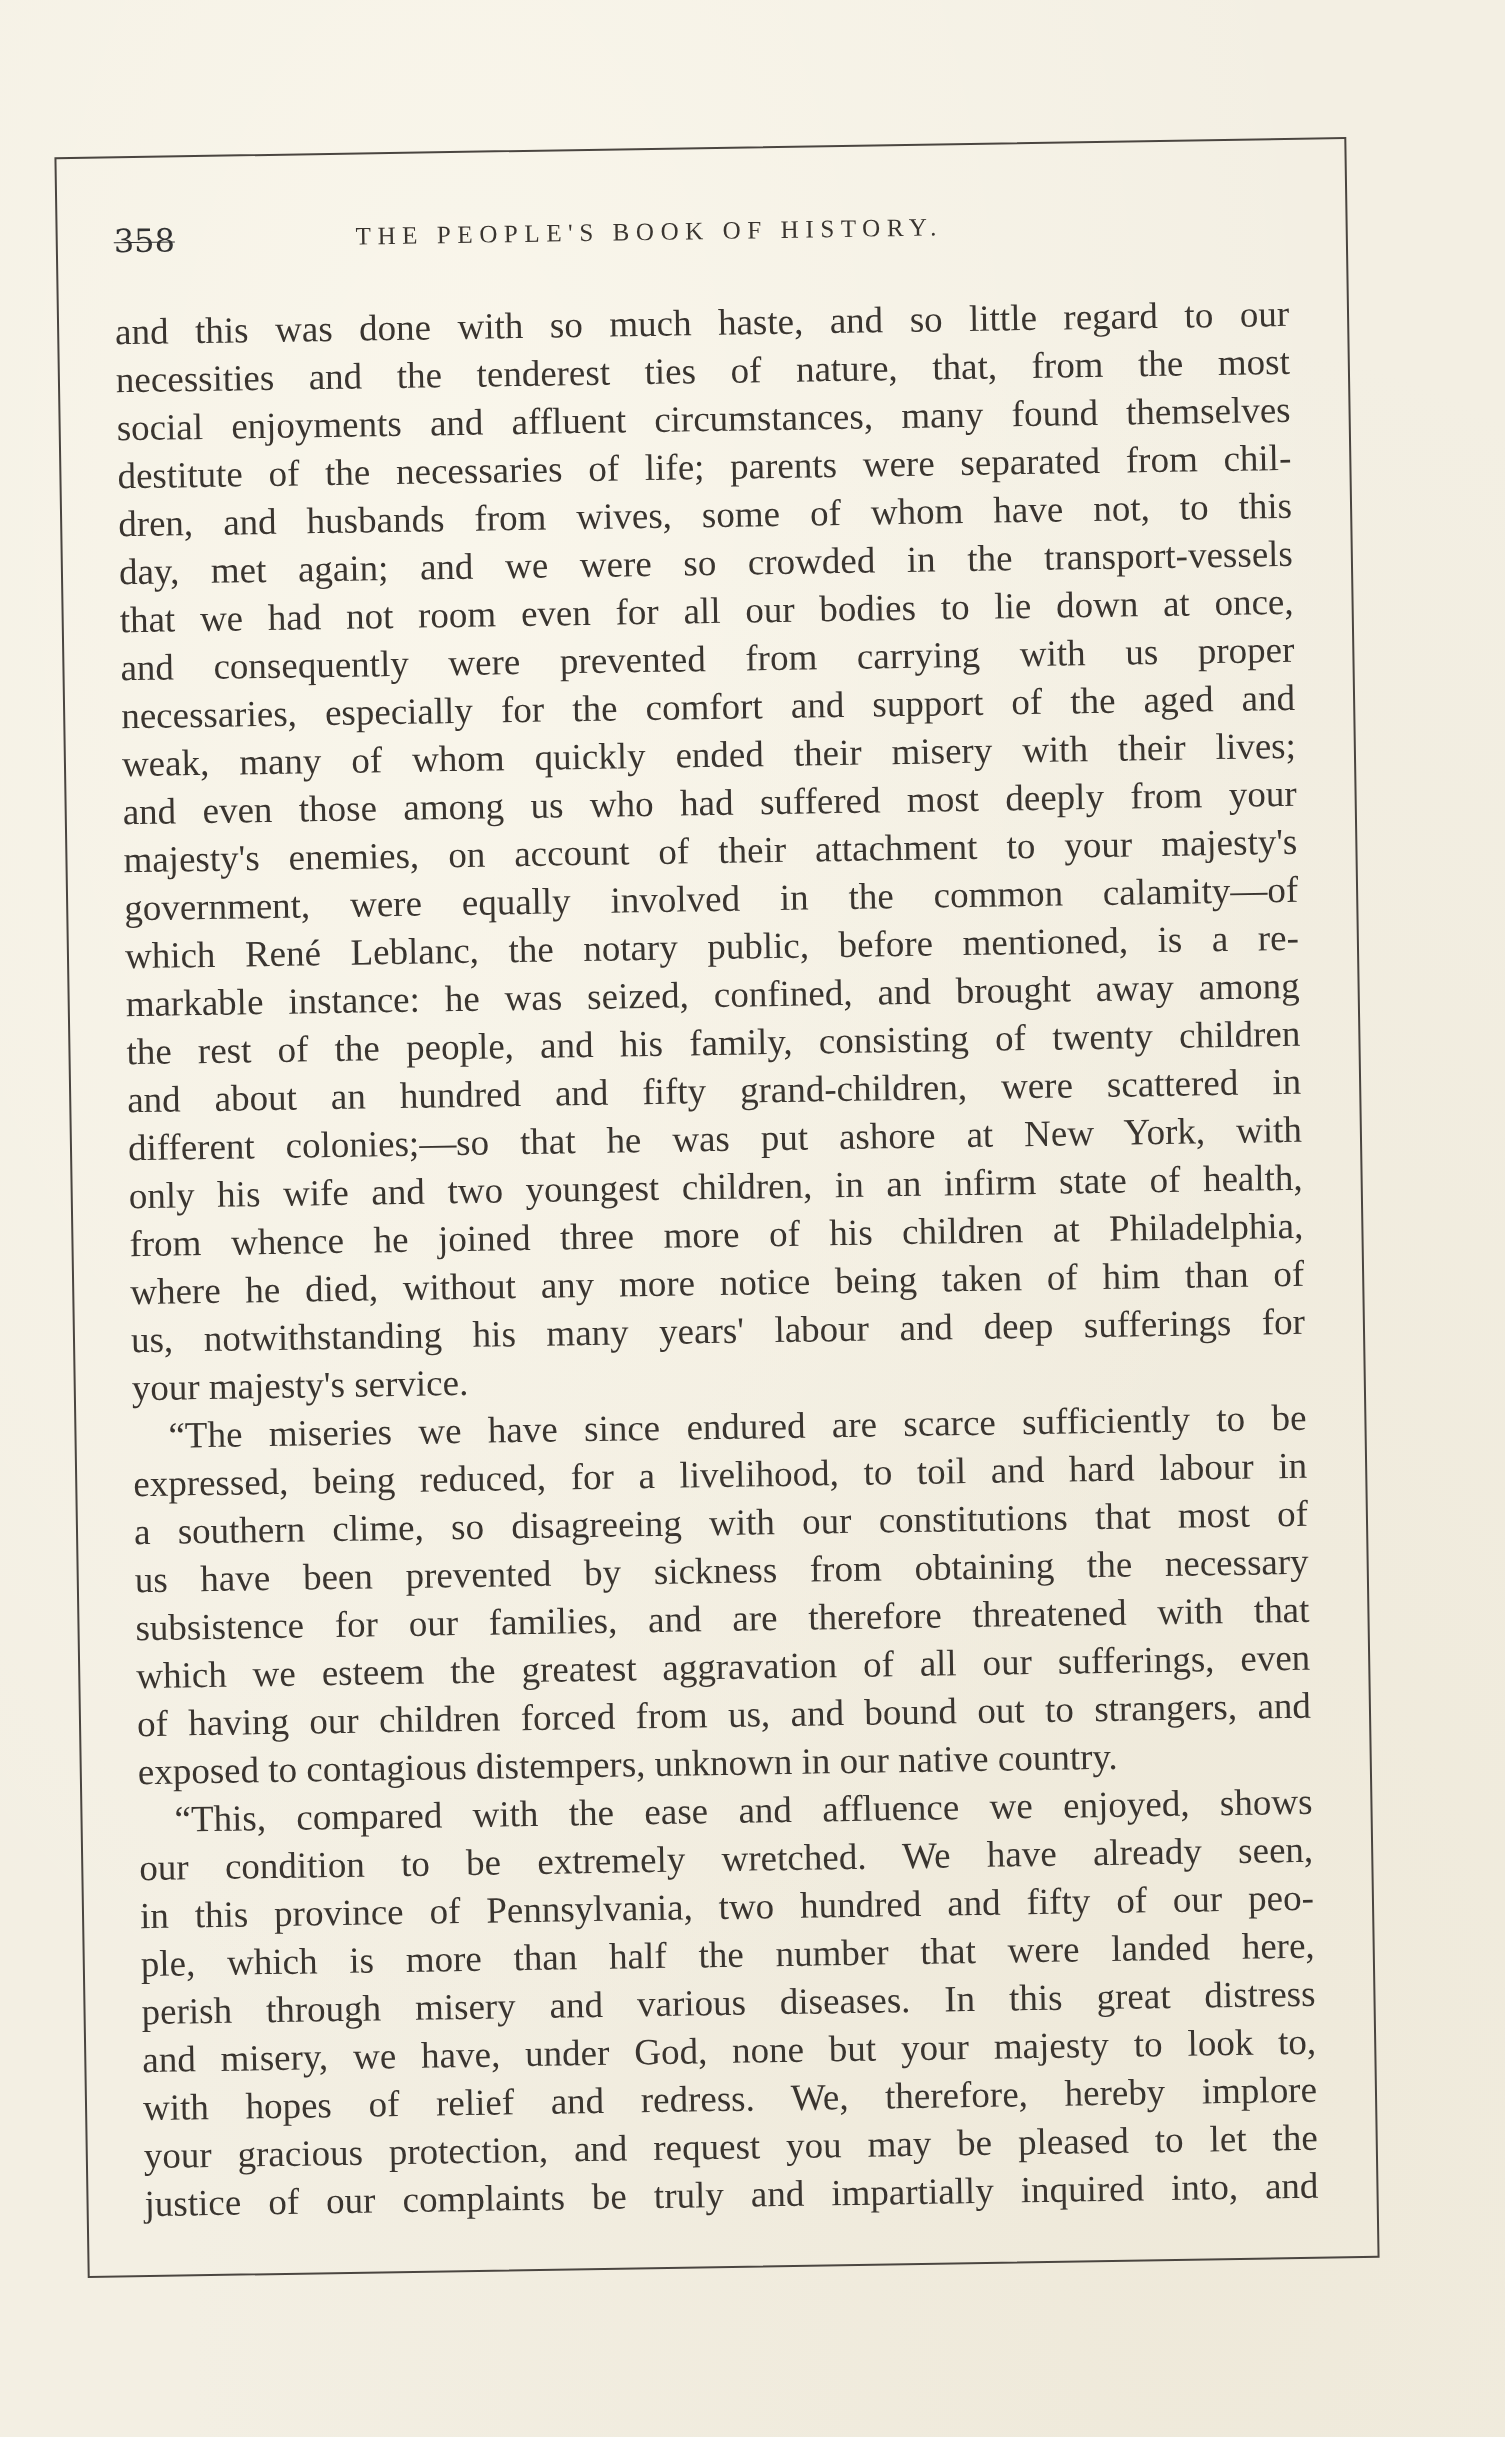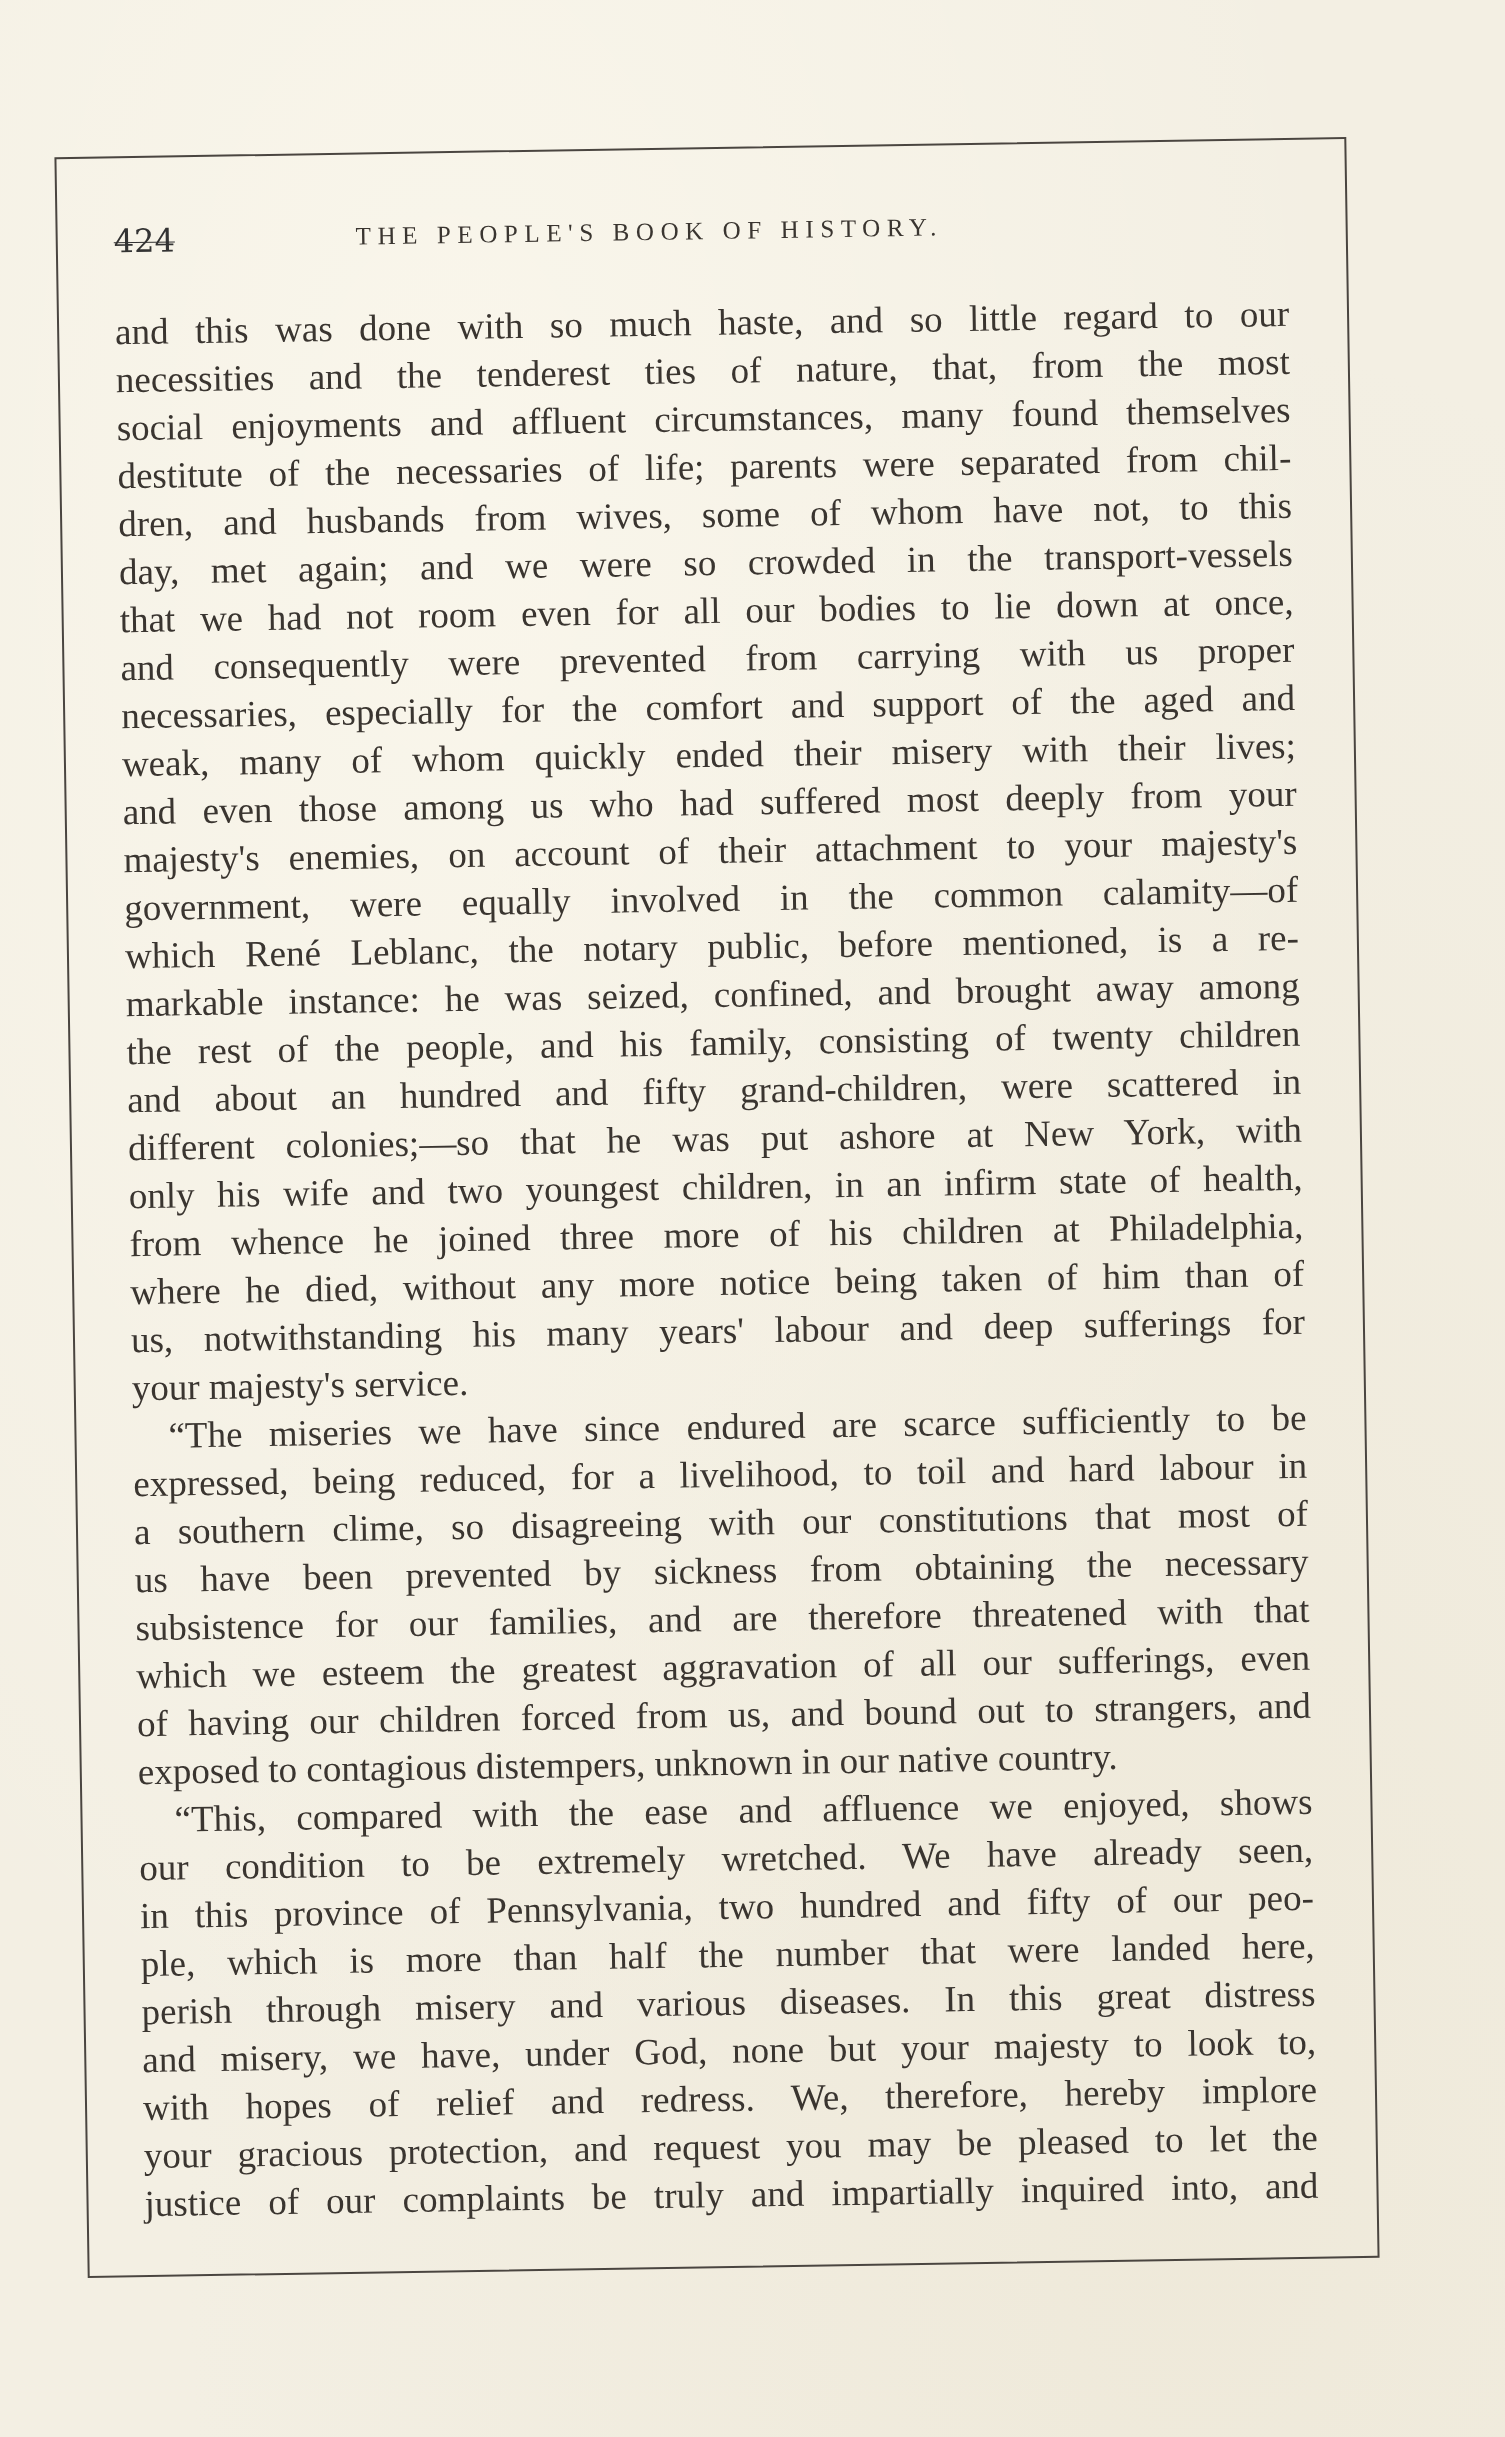--- a/index.html
+++ b/index.html
@@ -85,21 +85,21 @@
     text-align-last: left;
   }
 </style>
 </head>
 <body>
 
 <div class="paper-shade"></div>
 
 <div class="page-frame">
   <div class="running-head">
-    <span class="page-number">424</span>
+    <span class="page-number">358</span>
     <span class="running-title">THE PEOPLE'S BOOK OF HISTORY.</span>
   </div>
 
   <div class="text-block">
     <span class="line">and this was done with so much haste, and so little regard to our</span>
     <span class="line">necessities and the tenderest ties of nature, that, from the most</span>
     <span class="line">social enjoyments and affluent circumstances, many found themselves</span>
     <span class="line">destitute of the necessaries of life; parents were separated from chil-</span>
     <span class="line">dren, and husbands from wives, some of whom have not, to this</span>
     <span class="line">day, met again; and we were so crowded in the transport-vessels</span>

